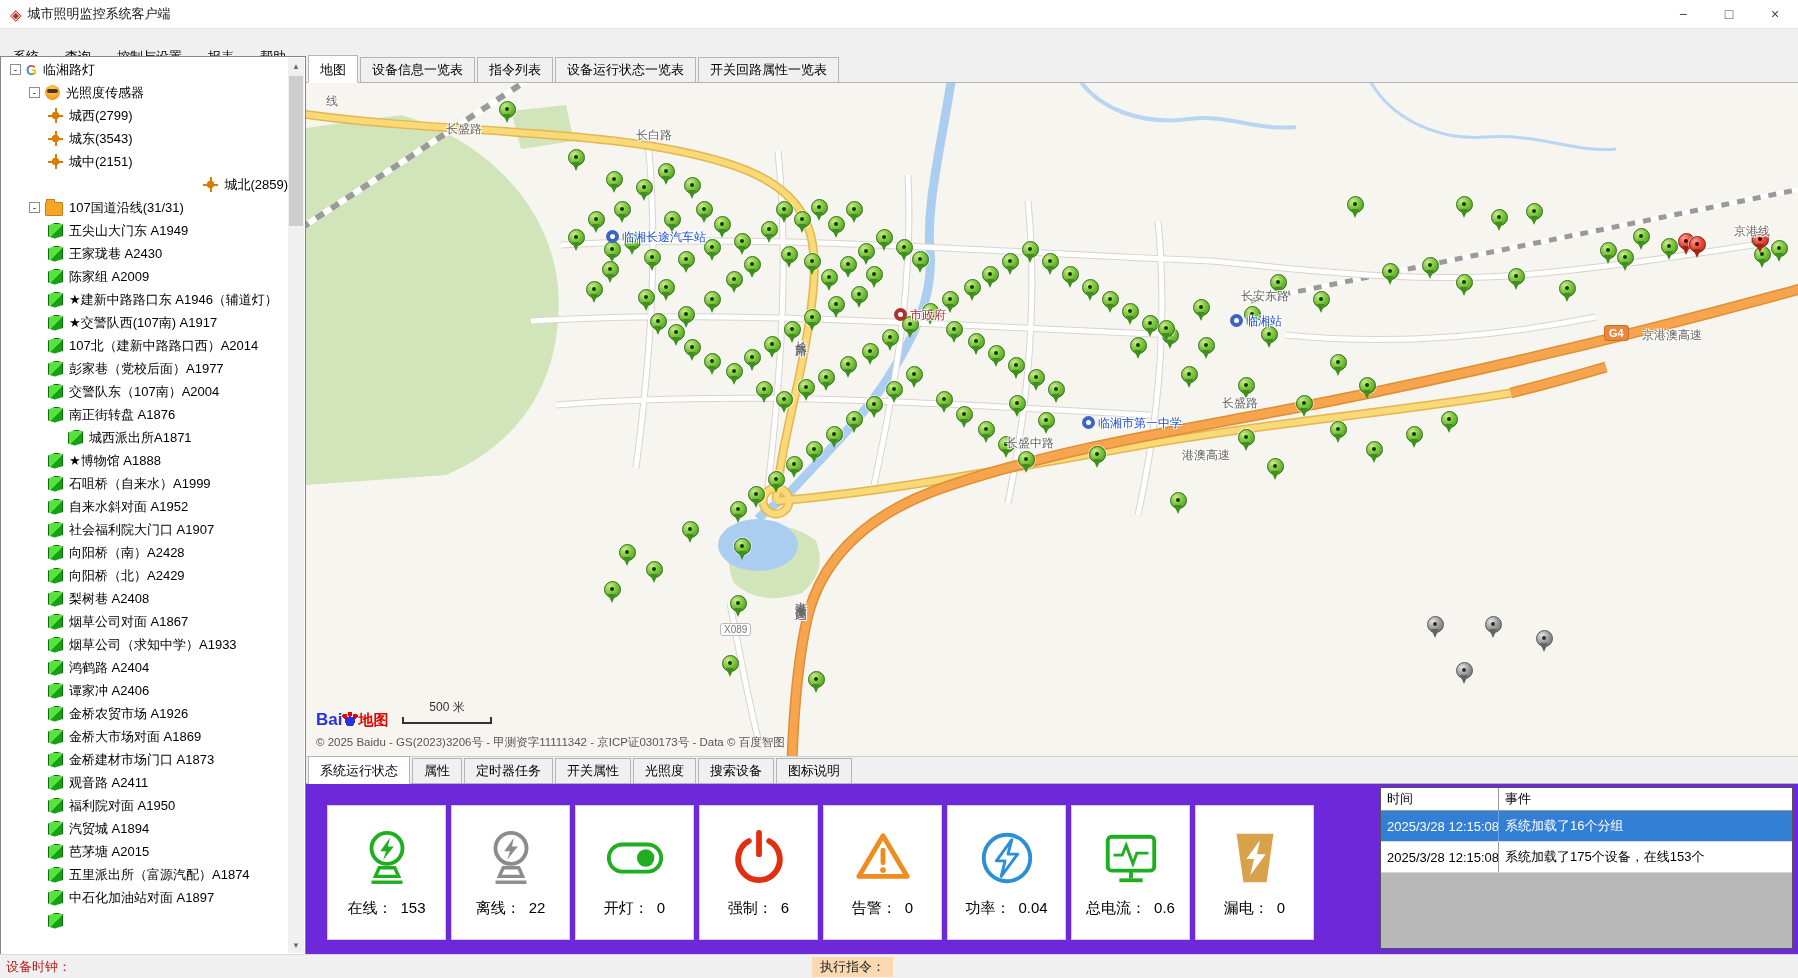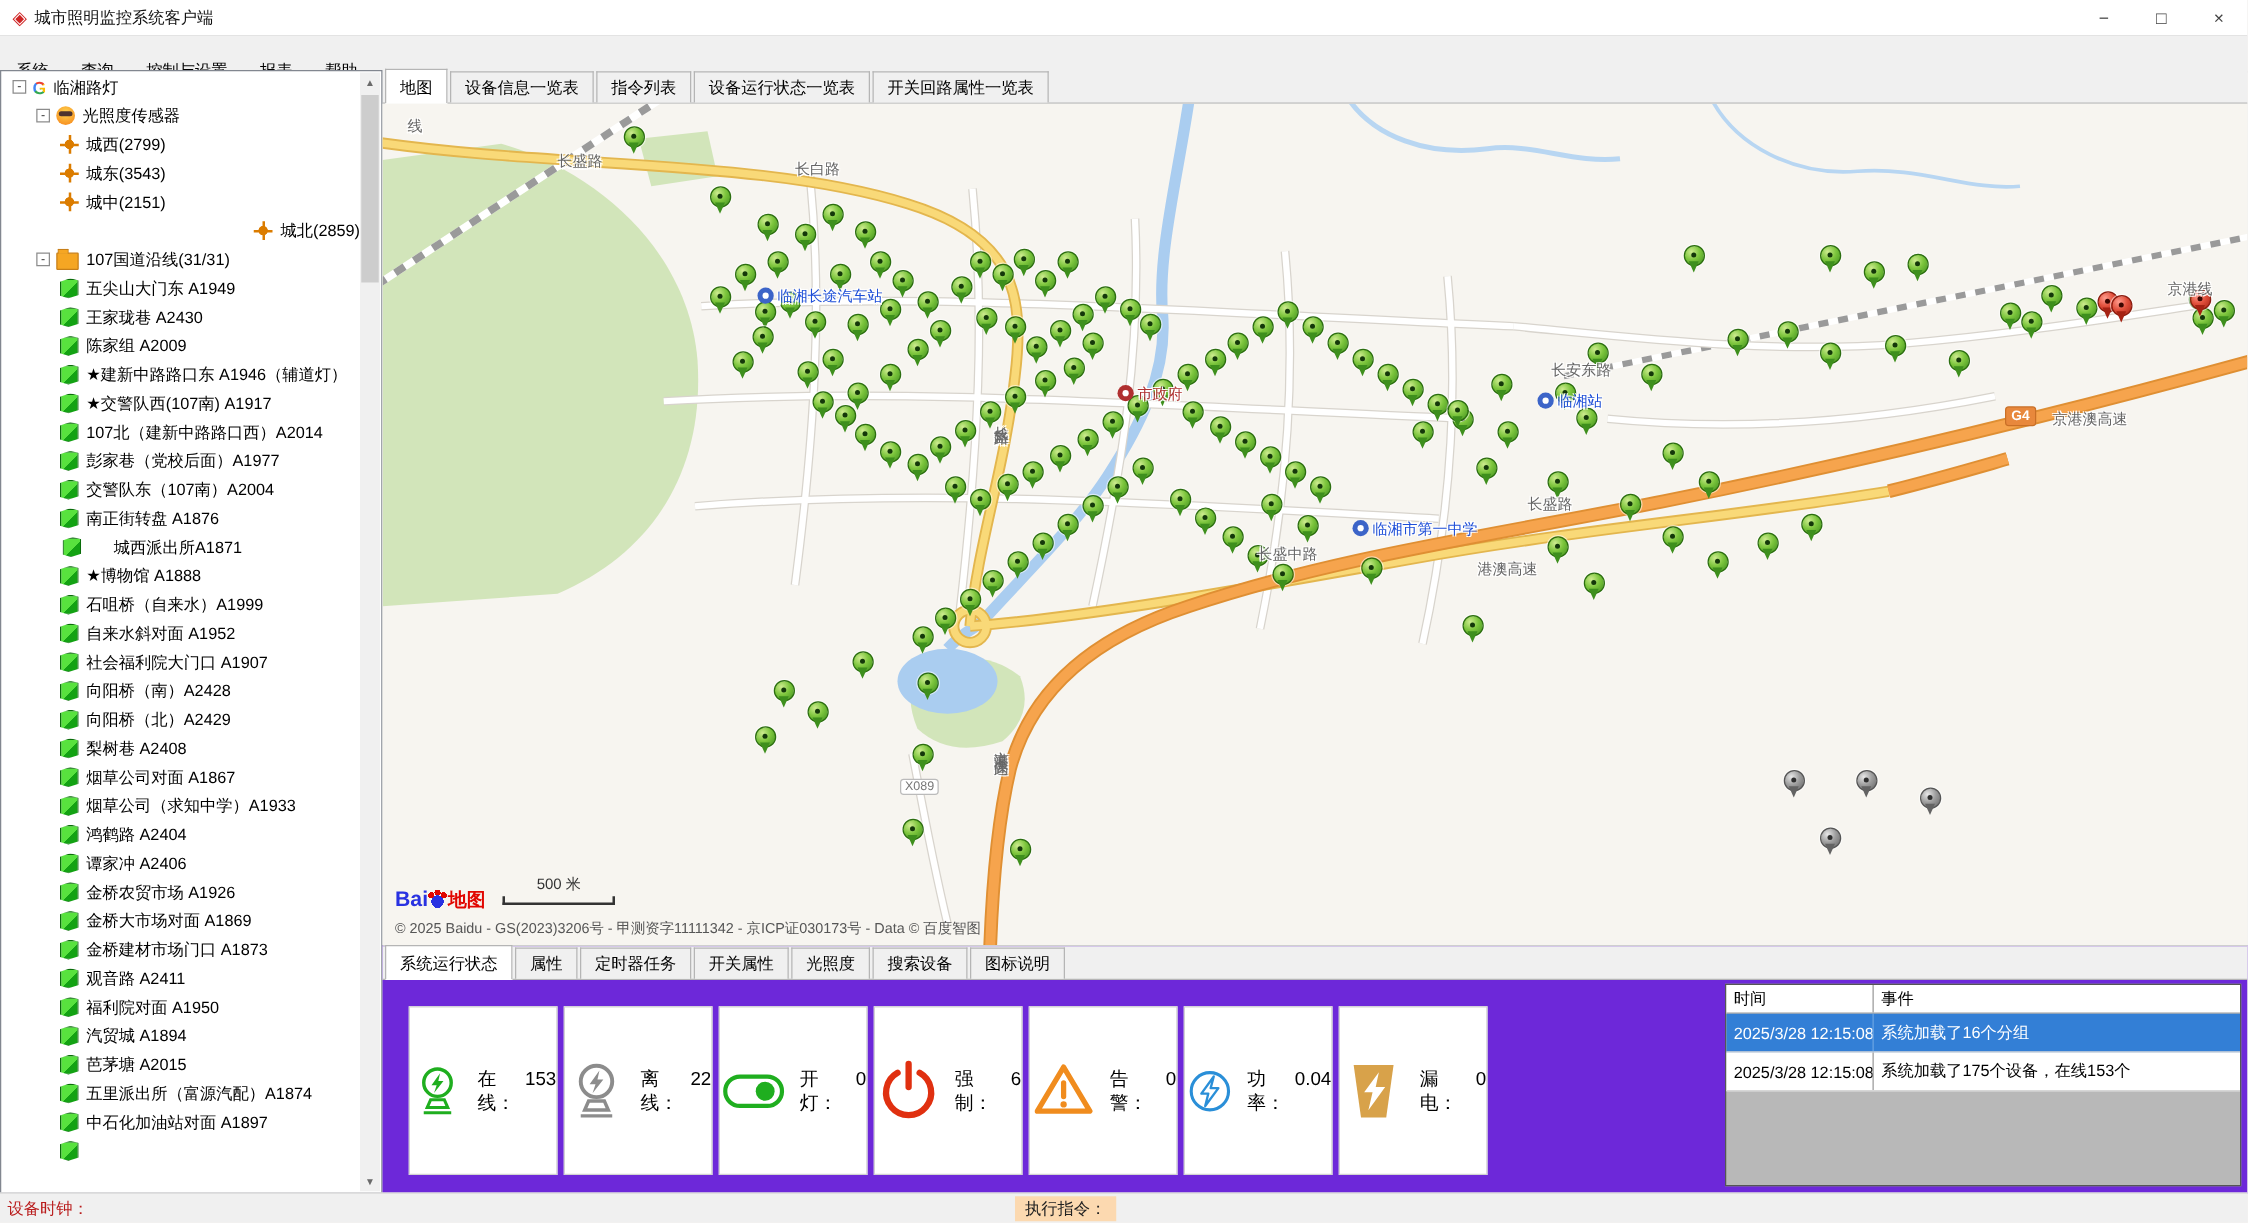--- a/index.html
+++ b/index.html
@@ -77,21 +77,21 @@
       radial-gradient(circle at 50% 14%,#e10601 0 2.5px,transparent 2.5px),
       radial-gradient(circle at 82% 28%,#e10601 0 2.5px,transparent 2.5px);vertical-align:-2px;}
   .map-logo .b3{color:#e10601;font-size:15px;}
   .map-scale{position:absolute;left:96px;bottom:32px;z-index:4;width:90px;text-align:center;font-size:12px;color:#333;}
   .map-scale .bar{height:5px;border:2px solid #333;border-top:none;margin-top:1px;}
   .attribution{position:absolute;left:10px;bottom:6px;z-index:4;font-size:11.5px;color:#565656;}
   
   .bottom{position:relative;flex:1;background:#6d28d9;border-top:1px solid #cfcfcf;}
   .cards{position:absolute;left:21px;top:48px;display:flex;gap:5px;}
   .card{width:119px;height:135px;border:1px solid #d2d2d2;background:#fff;box-sizing:border-box;
-        display:flex;flex-direction:row;align-items:center;justify-content:center;gap:10px;}
+        display:flex;flex-direction:column;align-items:center;justify-content:center;gap:10px;}
   .card-icon{width:62px;height:62px;}
   .card-icon svg{width:100%;height:100%;}
   .card-text{font-size:15px;display:flex;gap:8px;align-items:baseline;}
   .log{position:absolute;right:5px;top:30px;width:411px;height:160px;border:1px solid #555;background:#b8b8b8;overflow:hidden;font-size:13px;}
   .log-head{display:flex;background:#fff;border-bottom:1px solid #9a9a9a;height:22px;line-height:22px;}
   .log-head .log-time{font-size:13px;}
   .log-time{width:118px;flex:none;padding-left:6px;border-right:1px solid #9a9a9a;box-sizing:border-box;overflow:hidden;white-space:nowrap;}
   .log-event{flex:1;padding-left:6px;overflow:hidden;white-space:nowrap;}
   .log-row{display:flex;background:#fff;height:30px;align-items:center;border-bottom:1px solid #d7d7d7;}
   .log-row .log-time,.log-row .log-event{height:100%;display:flex;align-items:center;}
@@ -188,21 +188,21 @@
           <span class="tlabel">彭家巷（党校后面）A1977</span>
         </div>
         <div class="tree-row" style="padding-left: 46px;">
           <span class="ticon flag"></span>
           <span class="tlabel">交警队东（107南）A2004</span>
         </div>
         <div class="tree-row" style="padding-left: 46px;">
           <span class="ticon flag"></span>
           <span class="tlabel">南正街转盘 A1876</span>
         </div>
-        <div class="tree-row" style="padding-left: 48px; gap: 20px;">
+        <div class="tree-row" style="padding-left: 66px;">
           <span class="ticon flag"></span>
           <span class="tlabel">城西派出所A1871</span>
         </div>
         <div class="tree-row" style="padding-left: 46px;">
           <span class="ticon flag"></span>
           <span class="tlabel">★博物馆 A1888</span>
         </div>
         <div class="tree-row" style="padding-left: 46px;">
           <span class="ticon flag"></span>
           <span class="tlabel">石咀桥（自来水）A1999</span>
@@ -609,20 +609,32 @@
                 <circle cx="32" cy="32" r="24" fill="none" stroke="#2a8fd8" stroke-width="4"></circle>
                 <path d="M37 13 L21 35 L30 35 L26 51 L43 28 L33 28 Z" fill="none" stroke="#2a8fd8" stroke-width="3" stroke-linejoin="round"></path>
               </svg></div>
             <div class="card-text">
               <span class="card-label">功率：</span>
               <span class="card-value">0.04</span>
             </div>
           </div>
           <div class="card">
             <div class="card-icon"><svg viewBox="0 0 64 64">
+                <rect x="8" y="10" width="48" height="35" rx="4" fill="none" stroke="#1fae1f" stroke-width="4"></rect>
+                <polyline points="14,29 23,29 27,19 34,38 38,27 50,27" fill="none" stroke="#1fae1f" stroke-width="3"></polyline>
+                <line x1="32" y1="45" x2="32" y2="53" stroke="#1fae1f" stroke-width="4"></line>
+                <line x1="20" y1="55" x2="44" y2="55" stroke="#1fae1f" stroke-width="4"></line>
+              </svg></div>
+            <div class="card-text">
+              <span class="card-label">总电流：</span>
+              <span class="card-value">0.6</span>
+            </div>
+          </div>
+          <div class="card">
+            <div class="card-icon"><svg viewBox="0 0 64 64">
                 <path d="M13 7 H51 L44 57 H20 Z" fill="#d8a24a"></path>
                 <path d="M37 14 L23 33 L31 33 L27 50 L43 28 L34 28 Z" fill="#fff"></path>
               </svg></div>
             <div class="card-text">
               <span class="card-label">漏电：</span>
               <span class="card-value">0</span>
             </div>
           </div>
         </div>
       <div class="log">

